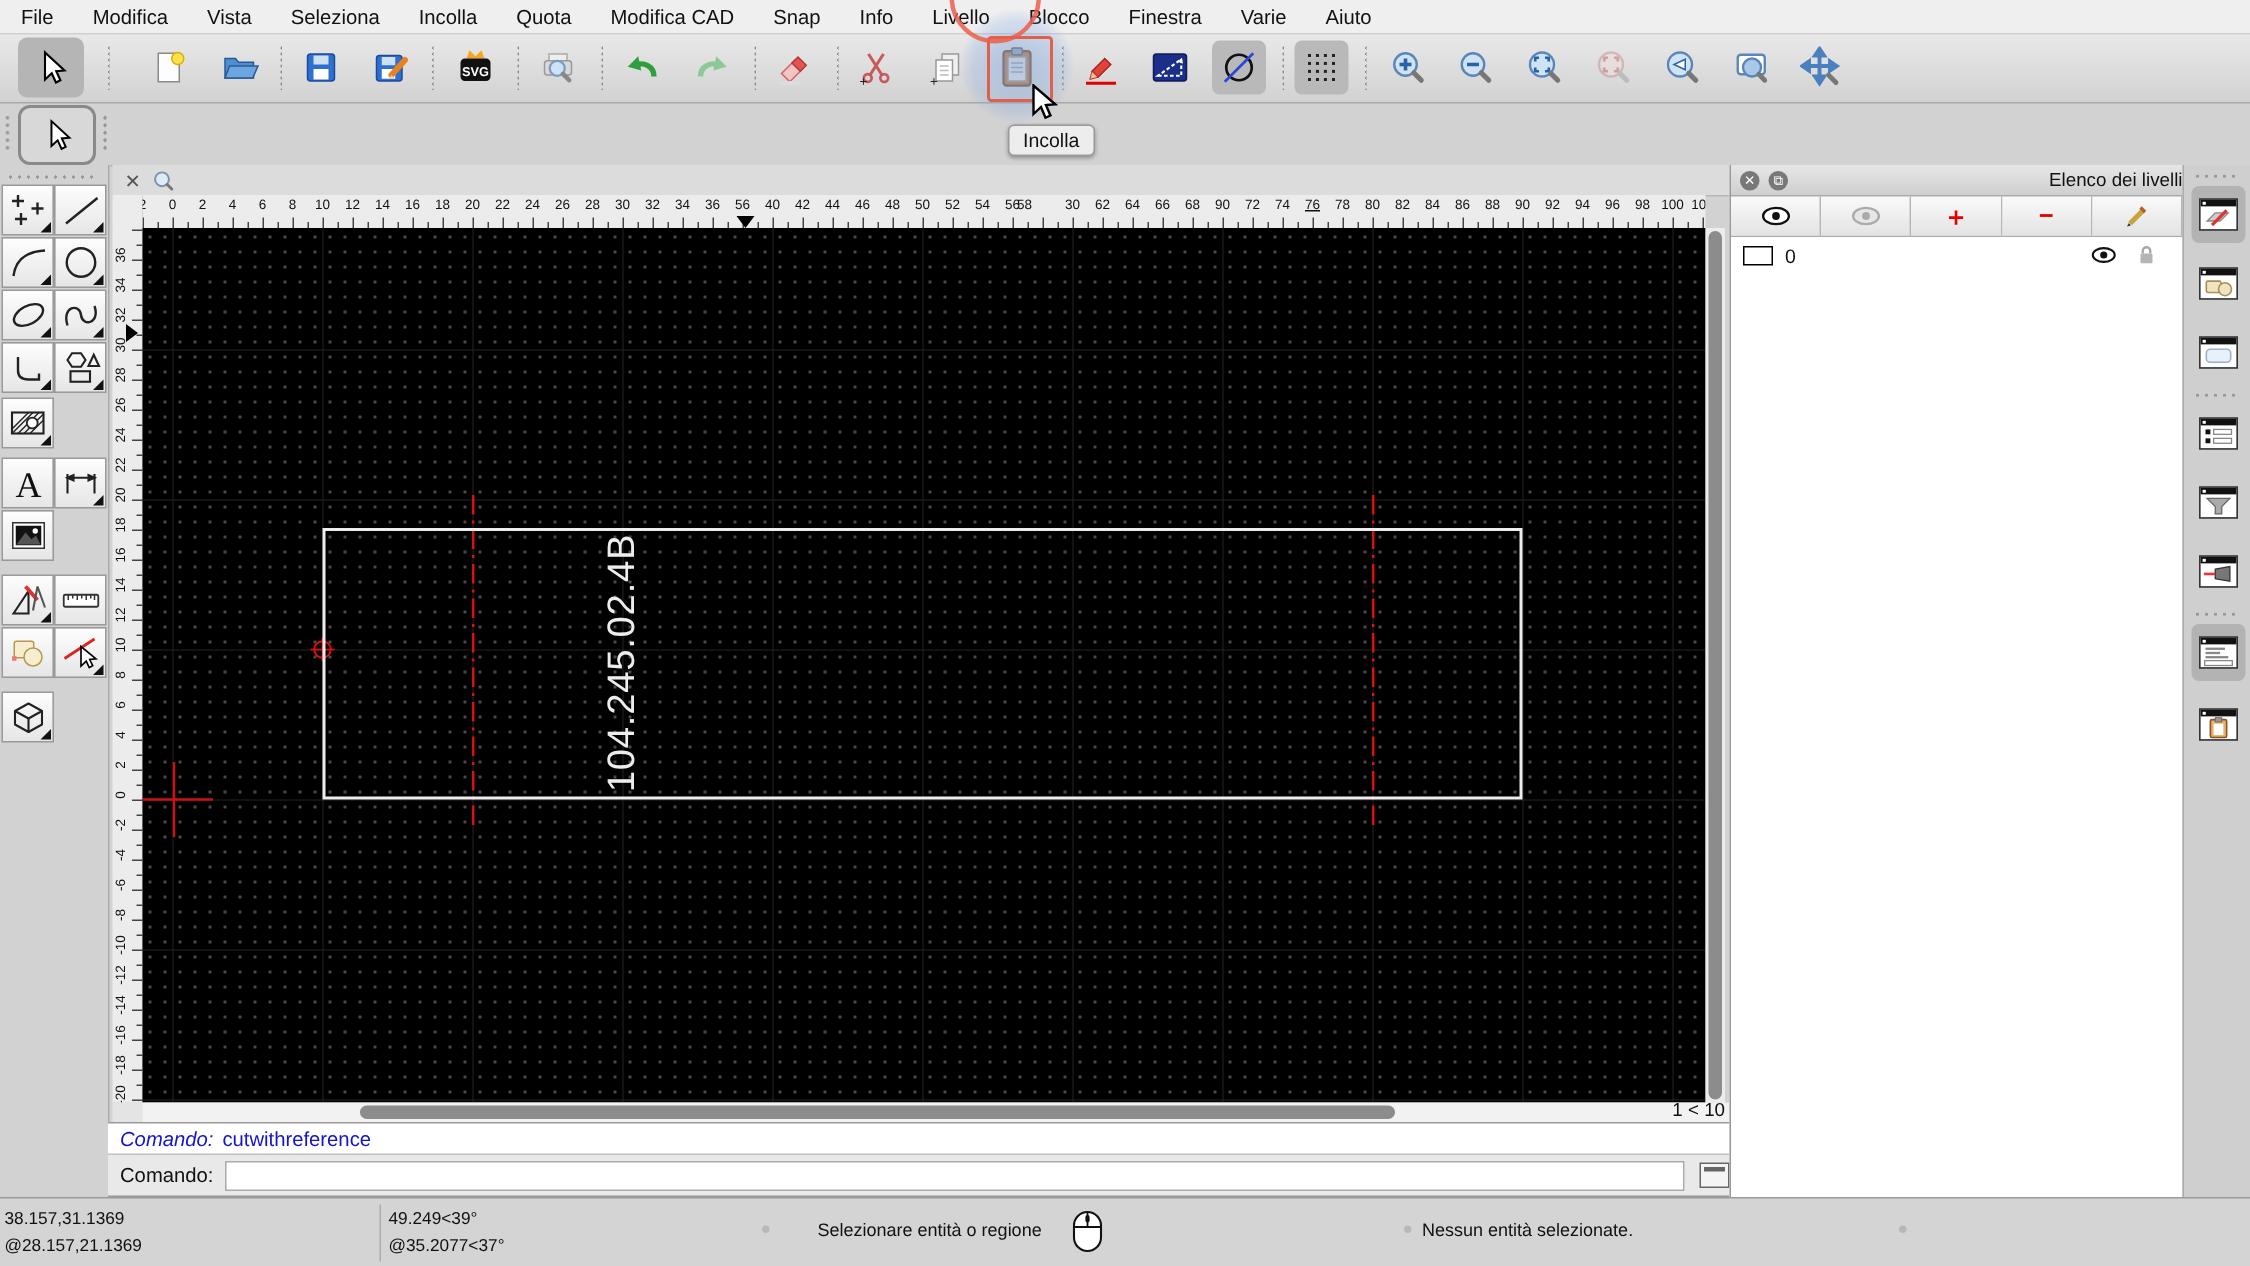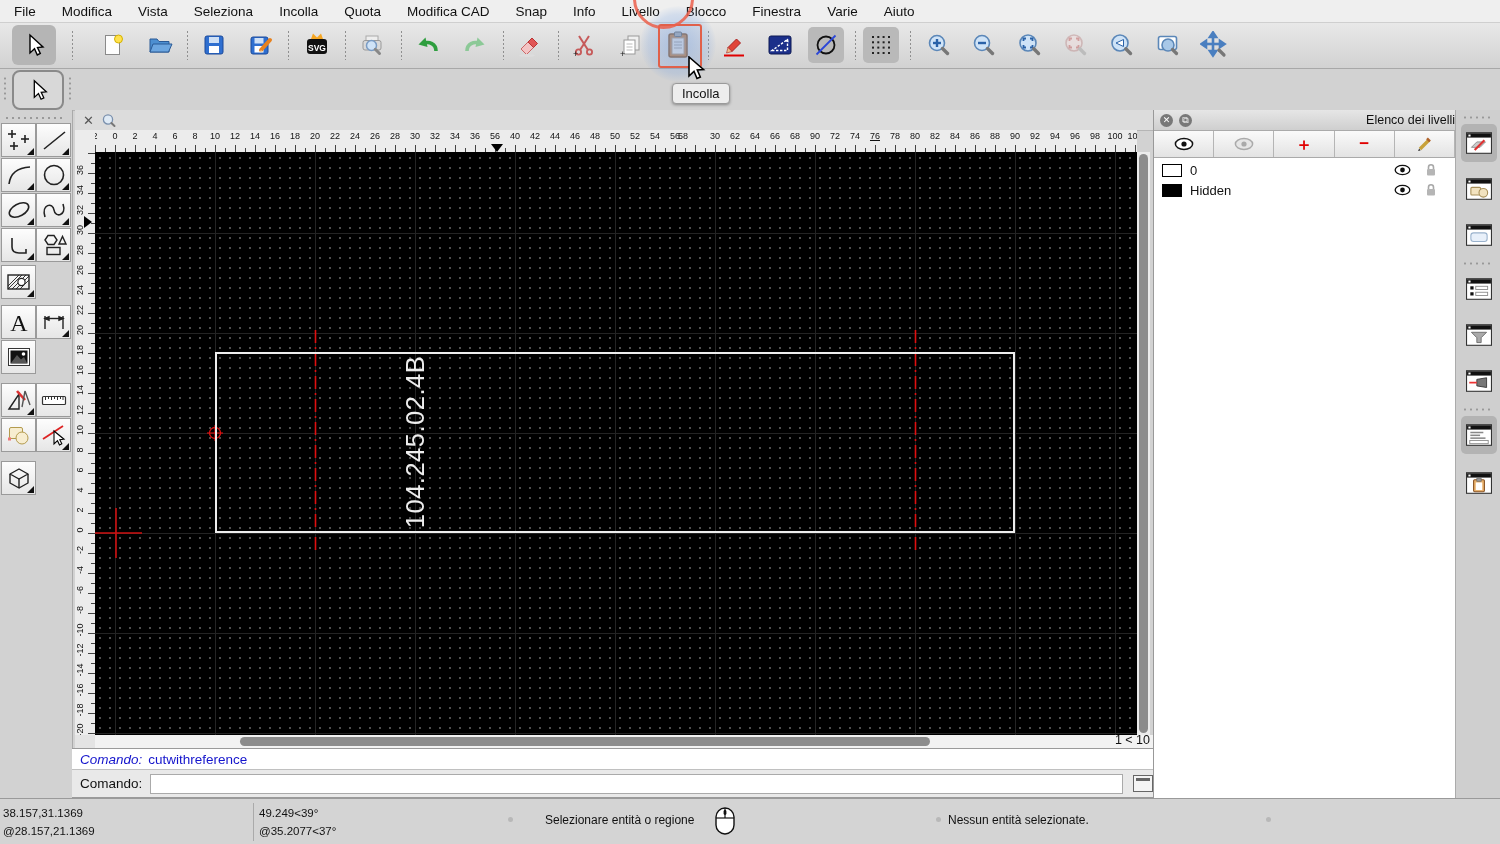--- a/index.html
+++ b/index.html
@@ -879,36 +879,20 @@
               <circle cx="10" cy="7" r="2.8" fill="#111"></circle>
             </svg>
           </span>
         <span class="ric" style="right:18px">
             <svg width="12" height="14" viewBox="0 0 12 14">
               <path d="M3.5 6 V4.3 a2.5 2.5 0 0 1 5 0 V6" fill="none" stroke="#a8a8a8" stroke-width="1.6"></path>
               <rect x="2" y="6" width="8" height="6.5" rx="1" fill="#b5b5b5"></rect>
             </svg>
           </span>
       </div>
-      <div class="lrow">
-        <span class="swatch" style="background: rgb(0, 0, 0);"></span>
-        <span>Hidden</span>
-        <span class="ric" style="right:44px">
-            <svg width="17" height="12" viewBox="0 0 20 14">
-              <ellipse cx="10" cy="7" rx="8.6" ry="5.4" fill="#fff" stroke="#111" stroke-width="1.6"></ellipse>
-              <circle cx="10" cy="7" r="2.8" fill="#111"></circle>
-            </svg>
-          </span>
-        <span class="ric" style="right:18px">
-            <svg width="12" height="14" viewBox="0 0 12 14">
-              <path d="M3.5 6 V4.3 a2.5 2.5 0 0 1 5 0 V6" fill="none" stroke="#a8a8a8" stroke-width="1.6"></path>
-              <rect x="2" y="6" width="8" height="6.5" rx="1" fill="#b5b5b5"></rect>
-            </svg>
-          </span>
-      </div>
     </div>
   </div>
 
   <div id="dock" class="abs">
     <div class="ddots" style="top:6px"></div>
     <div class="dbtn active" style="top:14px">
       <svg width="26" height="22" viewBox="0 0 24 20">
           <rect x=".5" y=".5" width="23" height="19" fill="#fff" stroke="#333"></rect>
           <rect x="1" y="1" width="22" height="4" fill="#111"></rect>
           <rect x="2.2" y="2.2" width="2" height="1.8" fill="#fff"></rect>

